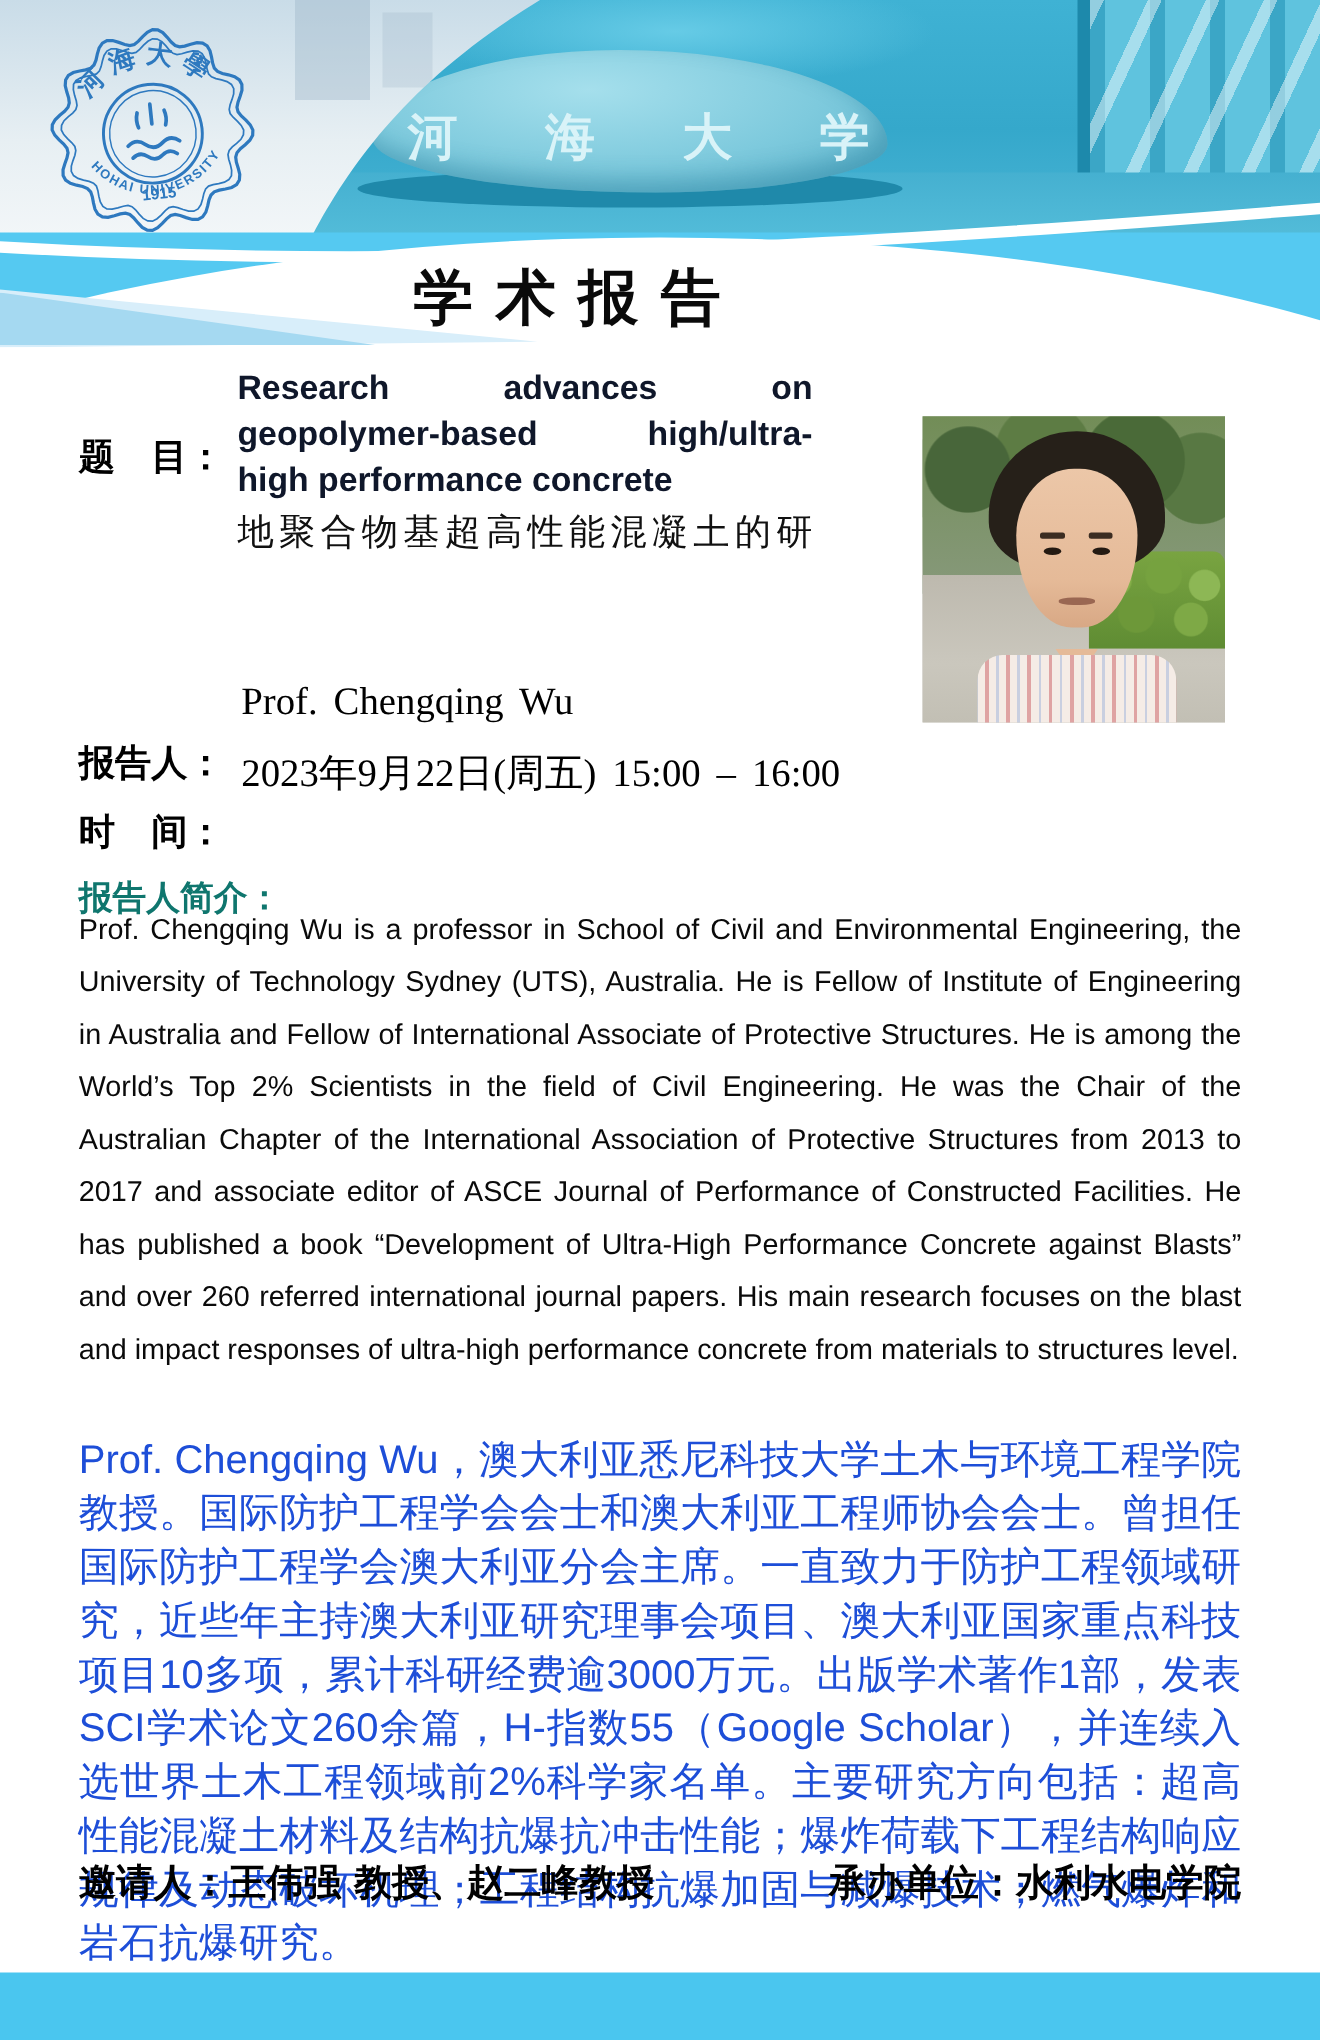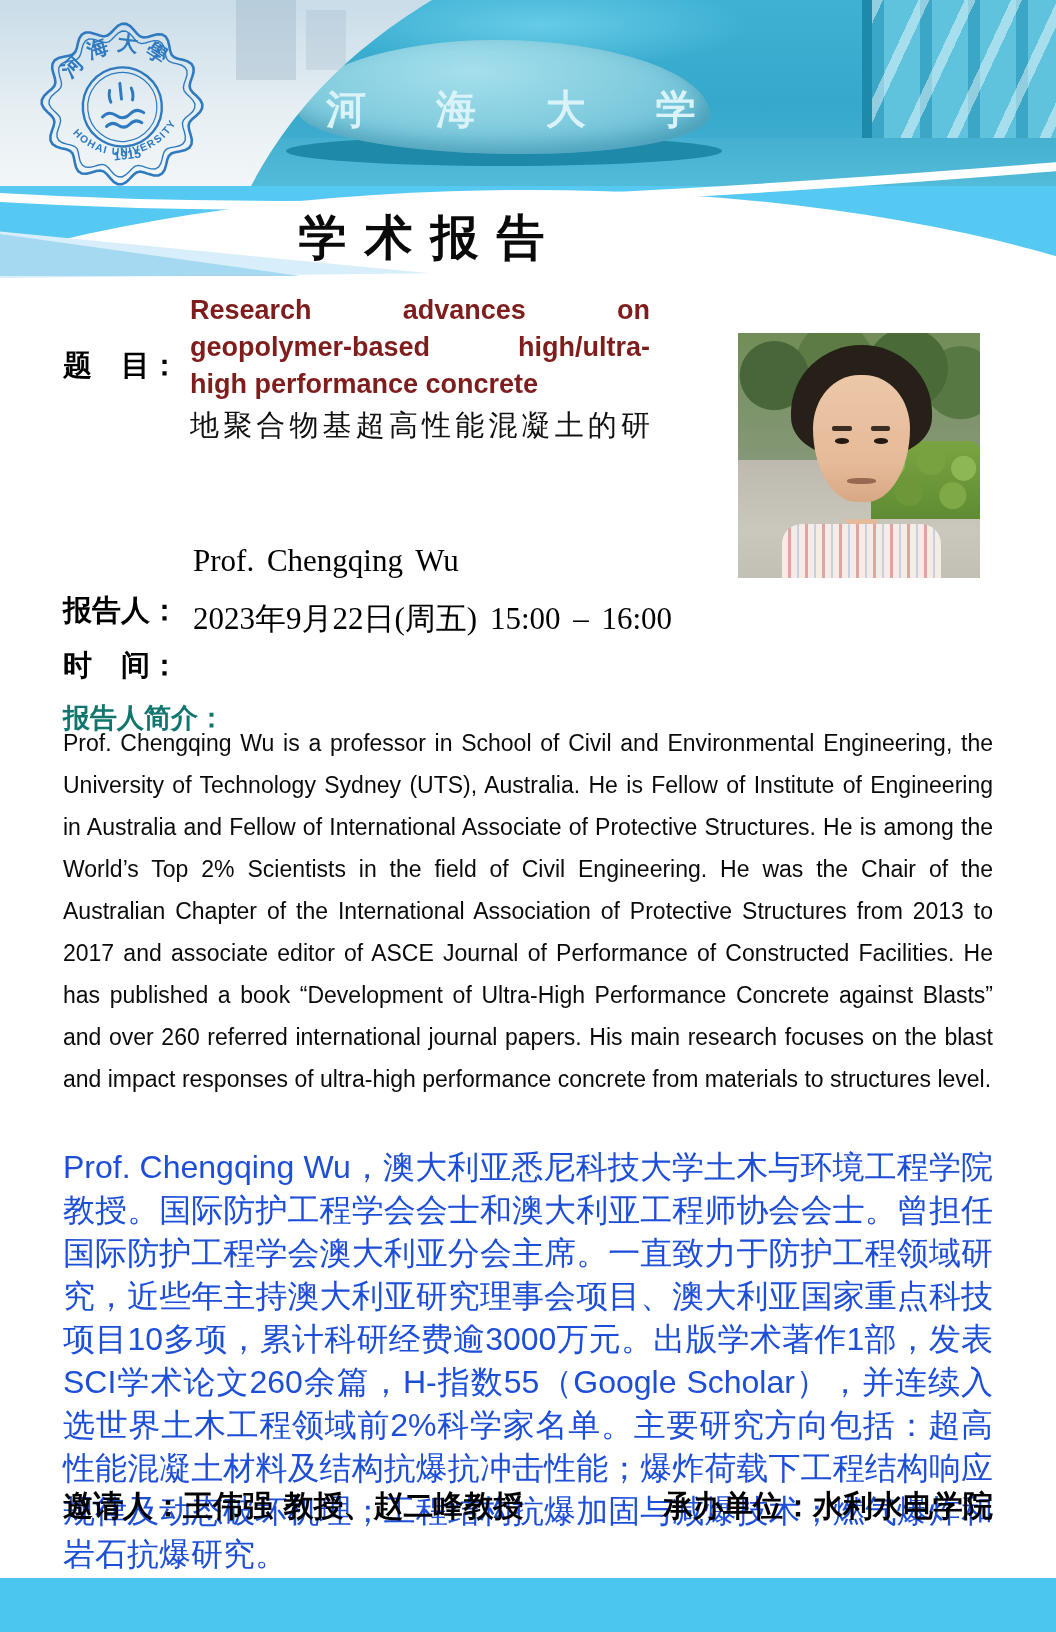--- a/index.html
+++ b/index.html
@@ -46,30 +46,30 @@
   .ghost-b2{position:absolute;left:306px;top:10px;width:40px;height:60px;background:rgba(150,175,195,.25);}
   .seam{position:absolute;left:0;top:0;width:1056px;height:300px;pointer-events:none;}
   .band{position:absolute;left:0;top:186px;width:1056px;height:100px;background:#55c9f1;}
   .dome{position:absolute;left:-264px;top:190px;width:1584px;height:520px;background:#ffffff;border-radius:50%;}
   .wedge1{position:absolute;left:0;top:220px;width:430px;height:58px;background:#d8eefa;
      clip-path:polygon(0 20%,100% 92%,0 100%);}
   .wedge2{position:absolute;left:0;top:234px;width:300px;height:42px;background:#a5d9f1;
      clip-path:polygon(0 0,100% 100%,0 100%);}
   .page-title{position:absolute;left:0;top:206px;width:843px;text-align:center;
      font-family:"DejaVu Serif",serif;font-weight:bold;font-size:48px;color:#0a0a0a;
-     letter-spacing:18px;text-indent:18px;}
+     letter-spacing:18px;text-indent:18px;padding-left:32px;}
 
   
   .seal{position:absolute;left:36px;top:20px;width:172px;height:168px;transform:rotate(-6deg);}
   .label{font-family:"DejaVu Serif",serif;font-weight:bold;font-size:29px;color:#000;white-space:pre;margin-top:48px;}
   .row{position:absolute;left:63px;display:flex;align-items:flex-start;}
   .val-serif{font-family:"Liberation Serif",serif;font-size:31px;color:#000;margin-left:14px;word-spacing:5px;}
   .title-label{position:absolute;left:63px;top:298px;}
   .en-title{position:absolute;left:190px;top:292px;width:460px;
-     font-family:"Liberation Sans",sans-serif;font-weight:bold;font-size:27px;color:#7f1d1d;line-height:37px;}
+     font-family:"Liberation Sans",sans-serif;font-weight:bold;font-size:27px;color:#0f172a;line-height:37px;}
   .jline{text-align:justify;text-align-last:justify;}
   .zh-subtitle{position:absolute;left:190px;top:406px;width:460px;
      font-family:"DejaVu Serif",serif;font-size:29px;color:#111;line-height:39px;}
   .intro-heading{position:absolute;left:63px;top:700px;font-family:"DejaVu Serif",serif;
      font-weight:bold;font-size:27px;color:#0f766e;}
   .para-en{position:absolute;left:63px;top:722px;width:930px;
      font-family:"Liberation Sans",sans-serif;font-size:23px;color:#0a0a0a;
      line-height:42px;text-align:justify;}
   .para-zh{position:absolute;left:63px;top:1146px;width:930px;
      font-family:"Liberation Sans",sans-serif;font-size:32px;color:#1d4ed8;

